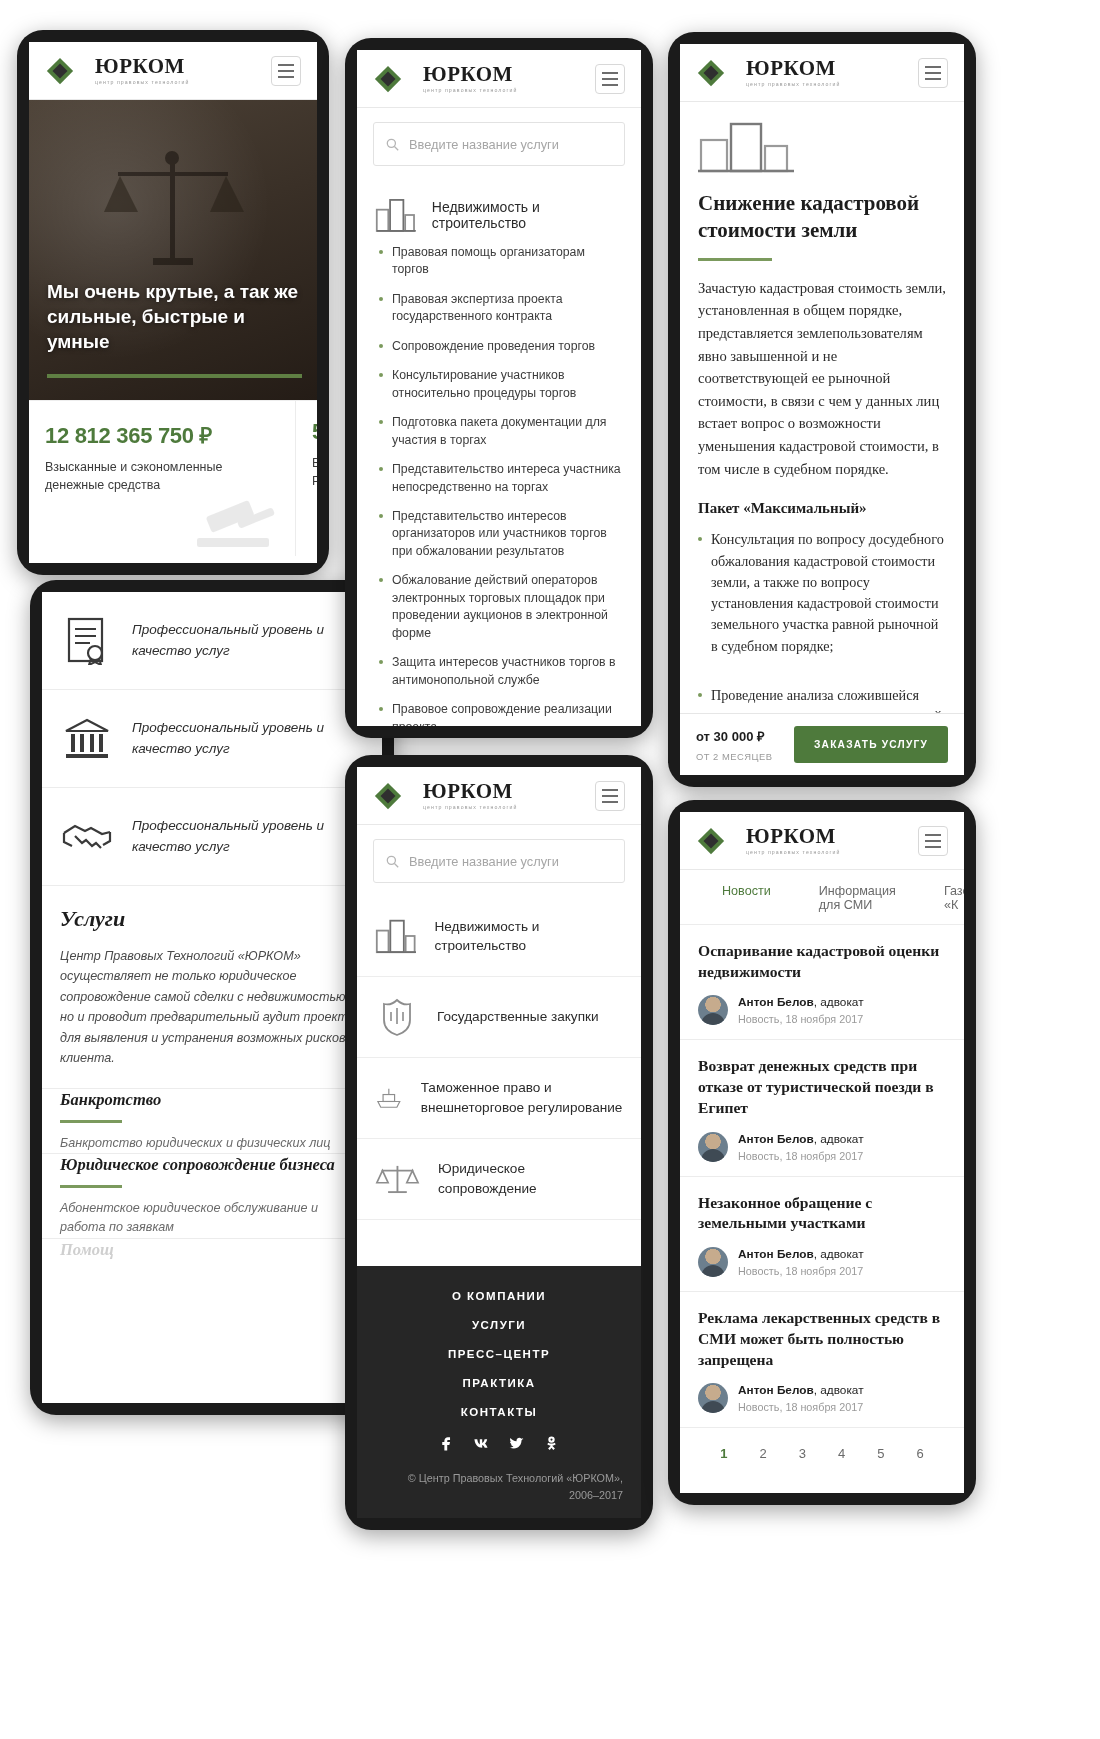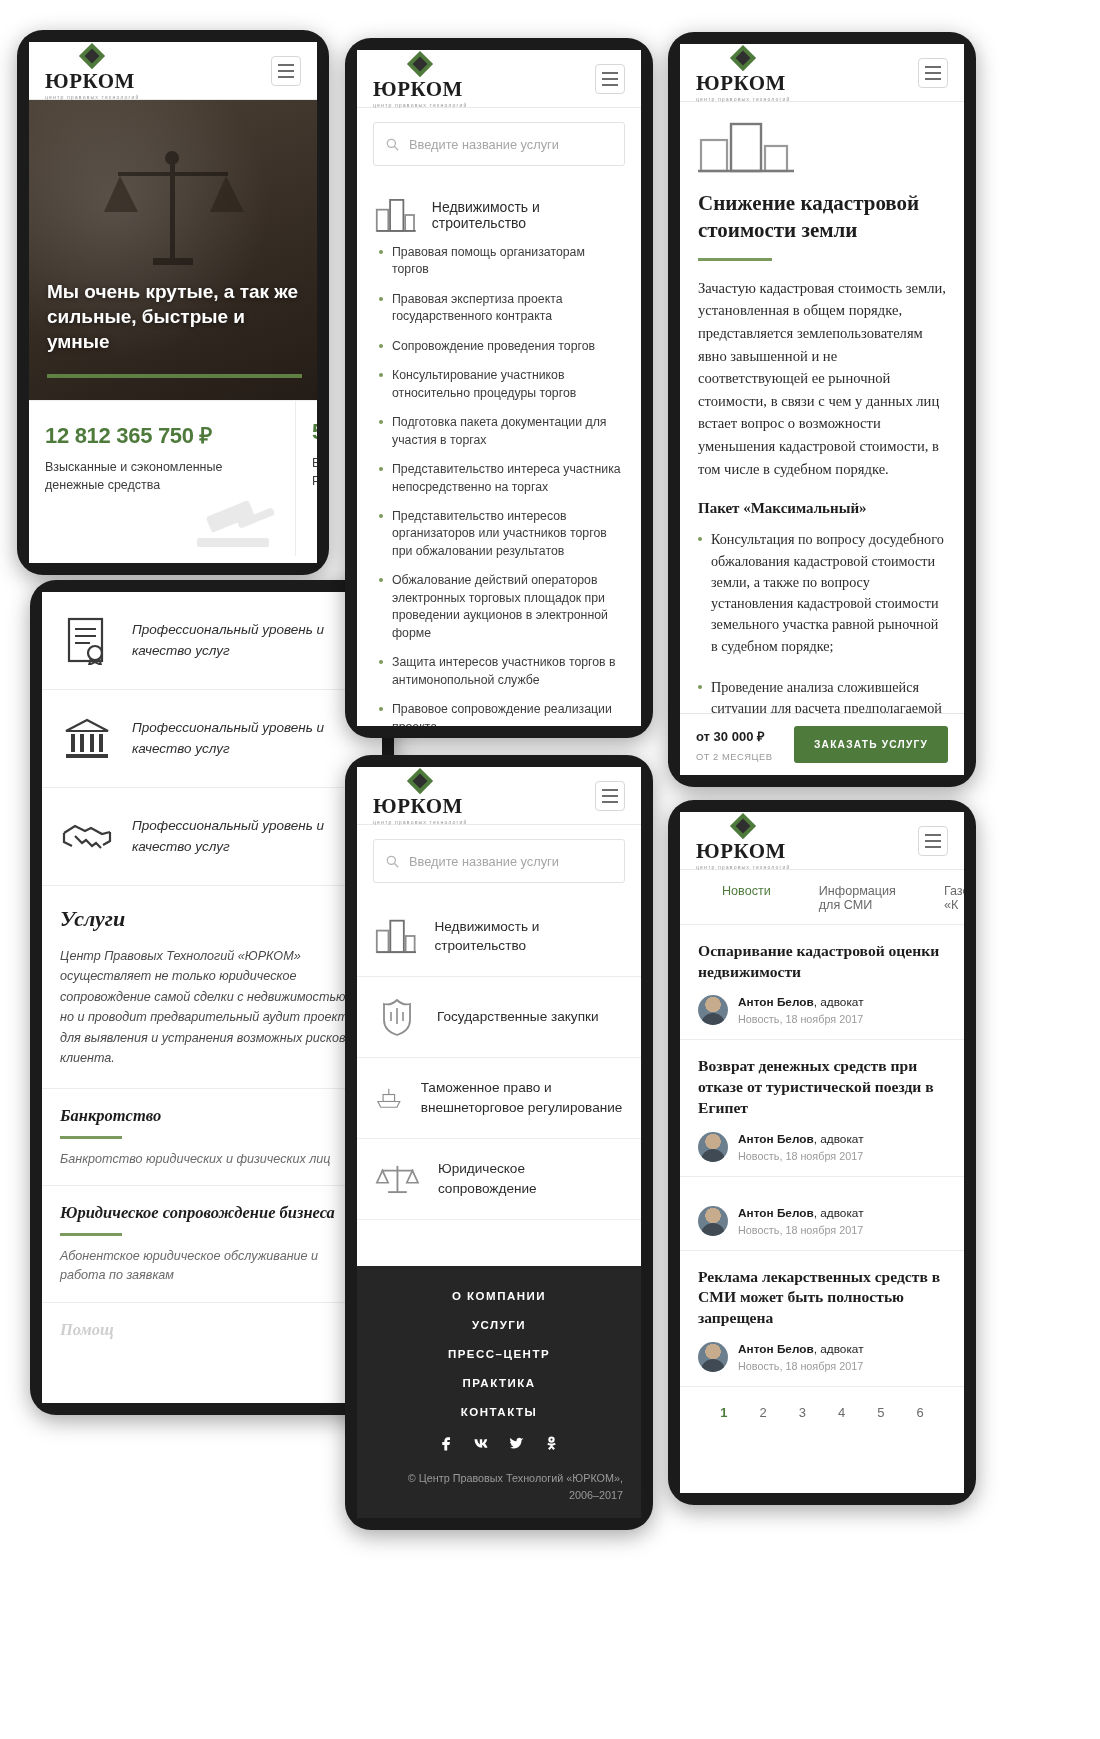--- a/index.html
+++ b/index.html
@@ -27,21 +27,21 @@
   }
 
   
   .appbar {
     height: 58px;
     display: flex; align-items: center; justify-content: space-between;
     padding: 0 16px;
     background: #fff;
     border-bottom: 1px solid #e8e8e8;
   }
-  .logo { display: flex; align-items: center; gap: 0; flex-direction: column; }
+  .logo { display: flex; align-items: center; gap: 20px; }
   .logo-mark { width: 30px; height: 30px; }
   .logo-text { display:flex; flex-direction:column; line-height:1; }
   .logo-name {
     font-family: "Liberation Serif", serif;
     font-weight: bold; font-size: 21px; letter-spacing: .5px; color: #1d1d1d;
   }
   .logo-sub { font-size: 5.2px; letter-spacing: 1.1px; color: #9a9a9a; margin-top:3px; }
   .burger {
     width: 30px; height: 30px; border: 1px solid #d8d8d8; border-radius: 4px;
     display: flex; flex-direction: column; justify-content: center; align-items: center; gap: 4px;
@@ -87,21 +87,21 @@
   .feat-ico { width: 54px; flex: 0 0 54px; display:flex; justify-content:center; }
   .feat-txt { font-size: 13.5px; color: #2e2e2e; line-height: 1.5; }
 
   
   .sec { padding: 20px 18px 6px 18px; }
   .sec h2 {
     font-family: "Liberation Serif", serif;
     font-size: 22px; color: #1d1d1d; font-weight: bold;
   }
   .sec p { margin-top: 14px; font-size: 12.6px; line-height: 1.62; color: #4a4a4a; }
-  .sub-block { padding: 16px 18px; border-top: 1px solid #ececec; }
+  .sub-block { padding: 0 18px; border-top: 1px solid #ececec; }
   .sub-block h3 {
     font-family: "Liberation Serif", serif;
     font-size: 16.5px; color: #1d1d1d; font-weight: bold; line-height: 1.3;
   }
   .sub-rule { width: 62px; height: 3px; background: #7b9a5d; margin: 9px 0 11px; }
   .sub-block p { font-size: 12.6px; color: #6a6a6a; line-height: 1.55; }
 
   
   .searchbar {
     margin: 14px 16px; height: 44px; border: 1px solid #e2e2e2; border-radius: 3px;
@@ -147,21 +147,21 @@
   .art .rule { width: 74px; height: 3px; background: #7b9a5d; margin: 14px 0 16px; }
   .art p {
     font-family: "Liberation Serif", serif;
     font-size: 14.6px; line-height: 1.55; color: #2b2b2b;
   }
   .art h4 {
     font-family: "Liberation Serif", serif;
     font-size: 15px; font-weight: bold; color:#1d1d1d; margin: 20px 0 12px;
   }
   .art ul li {
-    list-style: none; position: relative; padding-left: 13px; margin-bottom: 20px;
+    list-style: none; position: relative; padding-left: 13px; margin-bottom: 28px;
     font-family: "Liberation Serif", serif; font-size: 14.2px; line-height: 1.5; color:#2b2b2b;
   }
   .art ul li:before {
     content:""; position:absolute; left:0; top:8px; width:4px; height:4px; border-radius:50%; background:#7b9a5d;
   }
   .pricebar {
     position: absolute; left:0; right:0; bottom:0; height: 62px;
     background:#fff; border-top: 1px solid #e6e6e6;
     display:flex; align-items:center; justify-content:space-between; padding: 0 16px;
   }
@@ -572,20 +572,21 @@
         <div class="byline">
           <div class="avatar"></div>
           <div>
             <div class="byl-name"><b>Антон Белов</b><span>, адвокат</span></div>
             <div class="byl-date">Новость, 18 ноября 2017</div>
           </div>
         </div>
       </div>
 
       <div class="news">
+        <h3>Незаконное обращение с земельными участками</h3>
         <div class="byline">
           <div class="avatar"></div>
           <div>
             <div class="byl-name"><b>Антон Белов</b><span>, адвокат</span></div>
             <div class="byl-date">Новость, 18 ноября 2017</div>
           </div>
         </div>
       </div>
 
       <div class="news">

